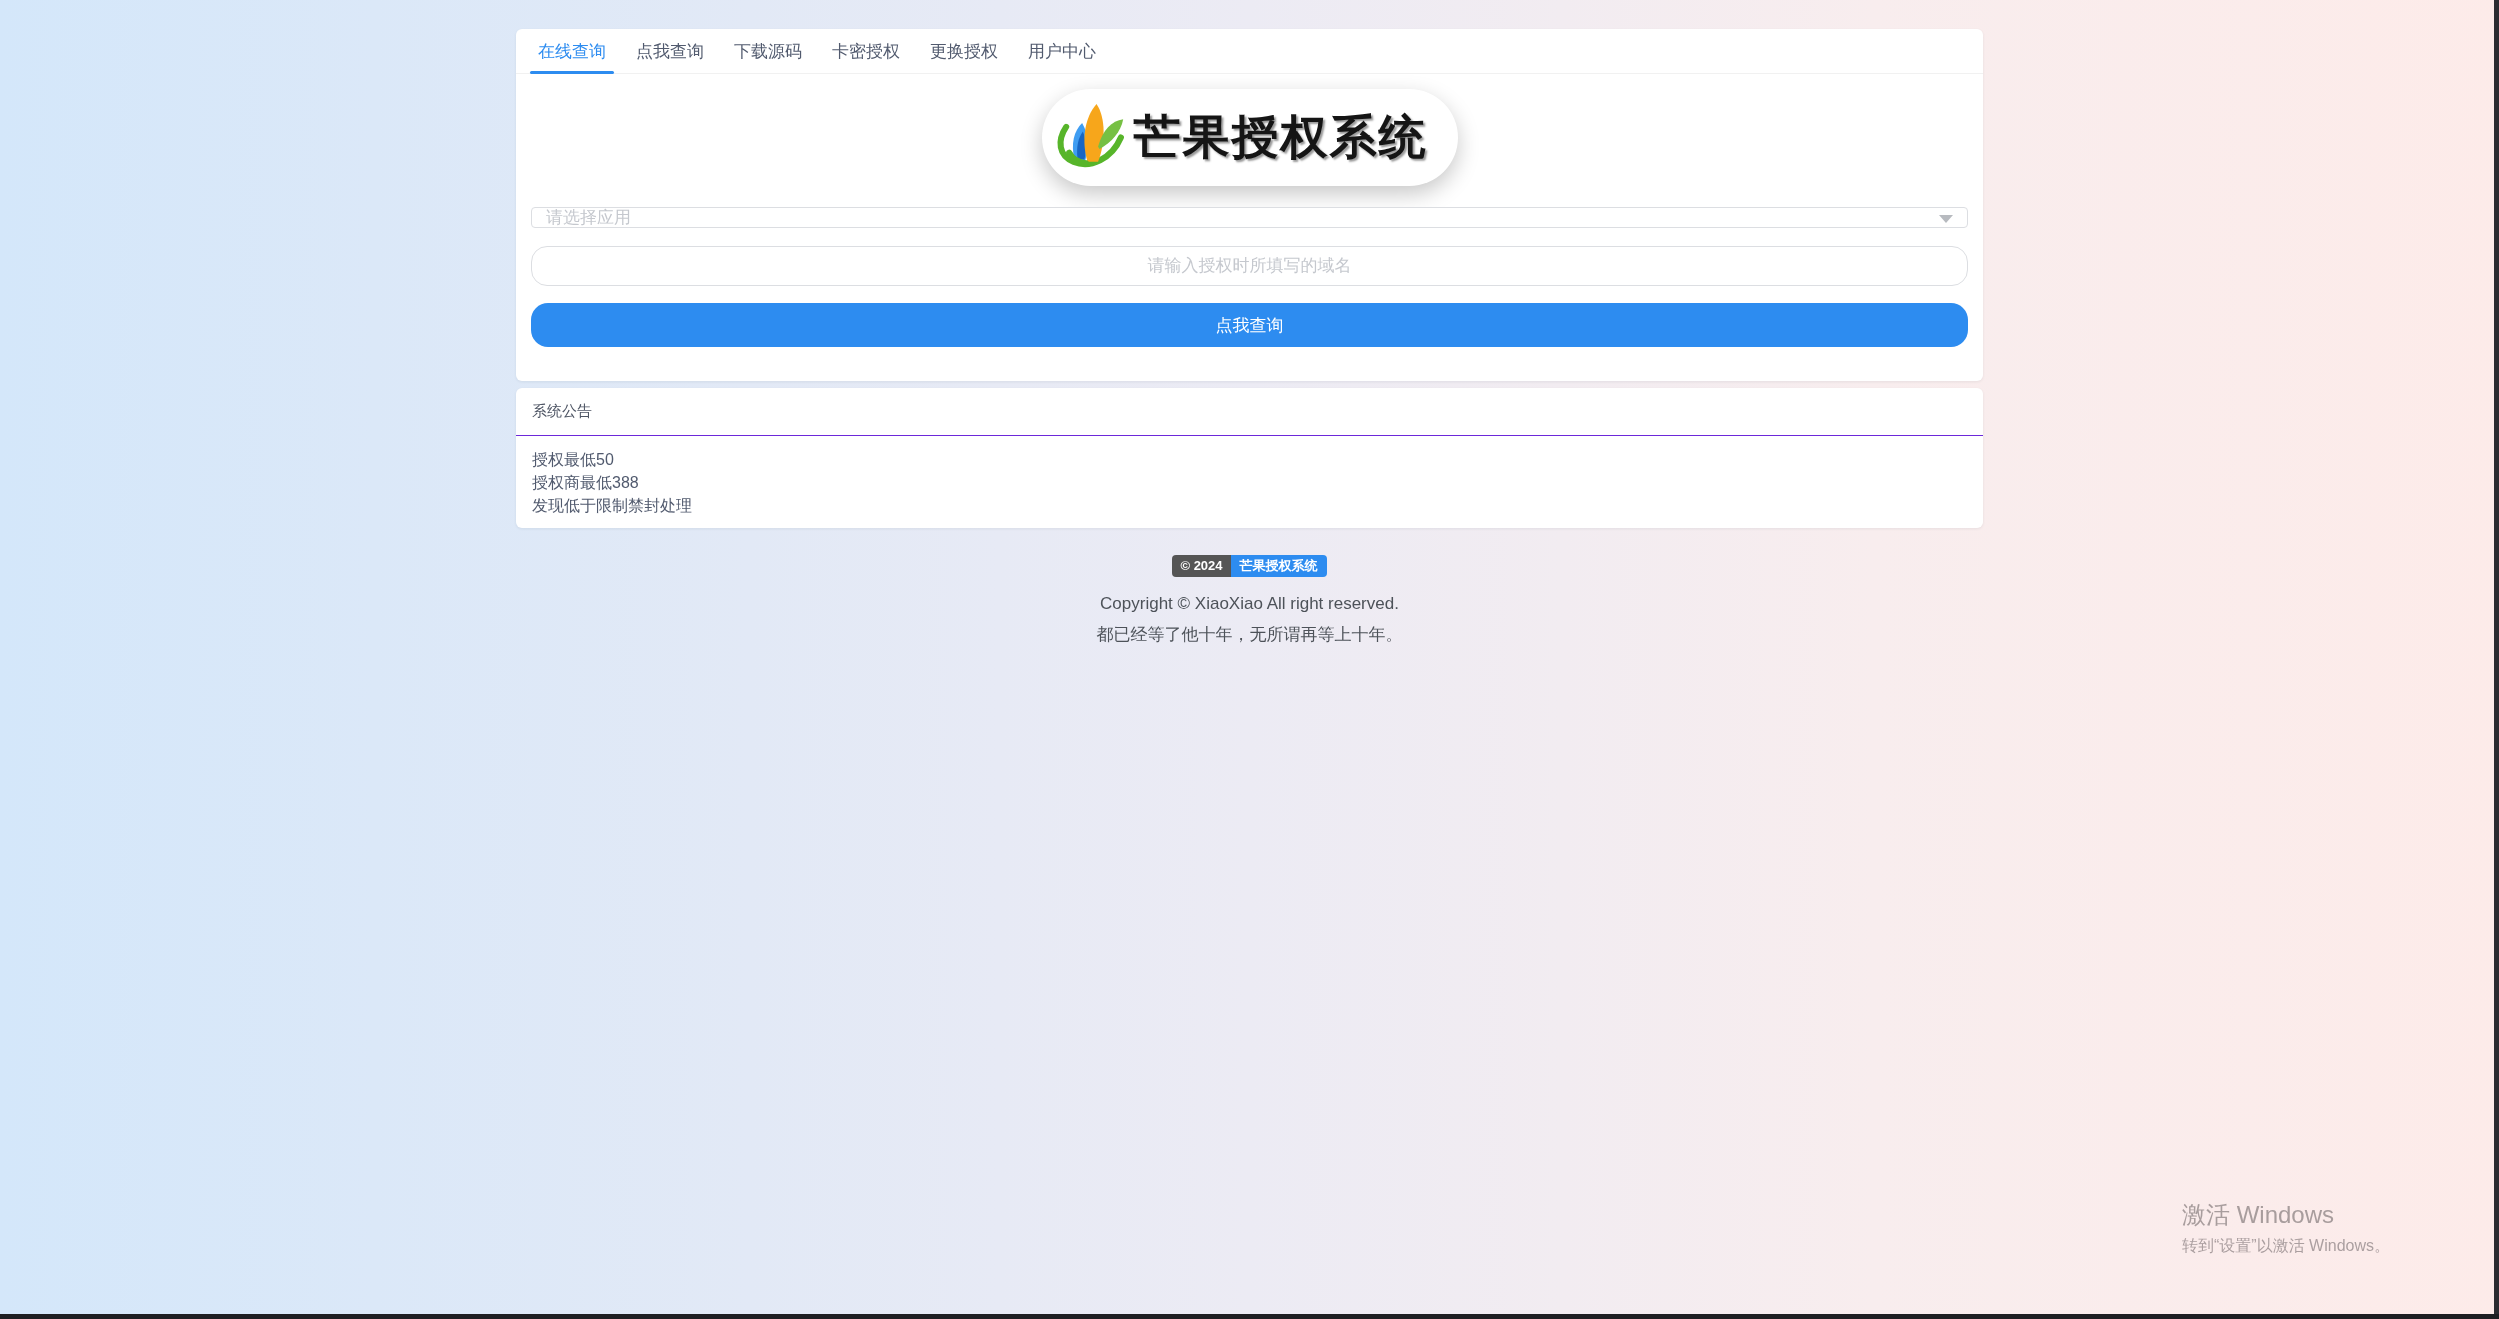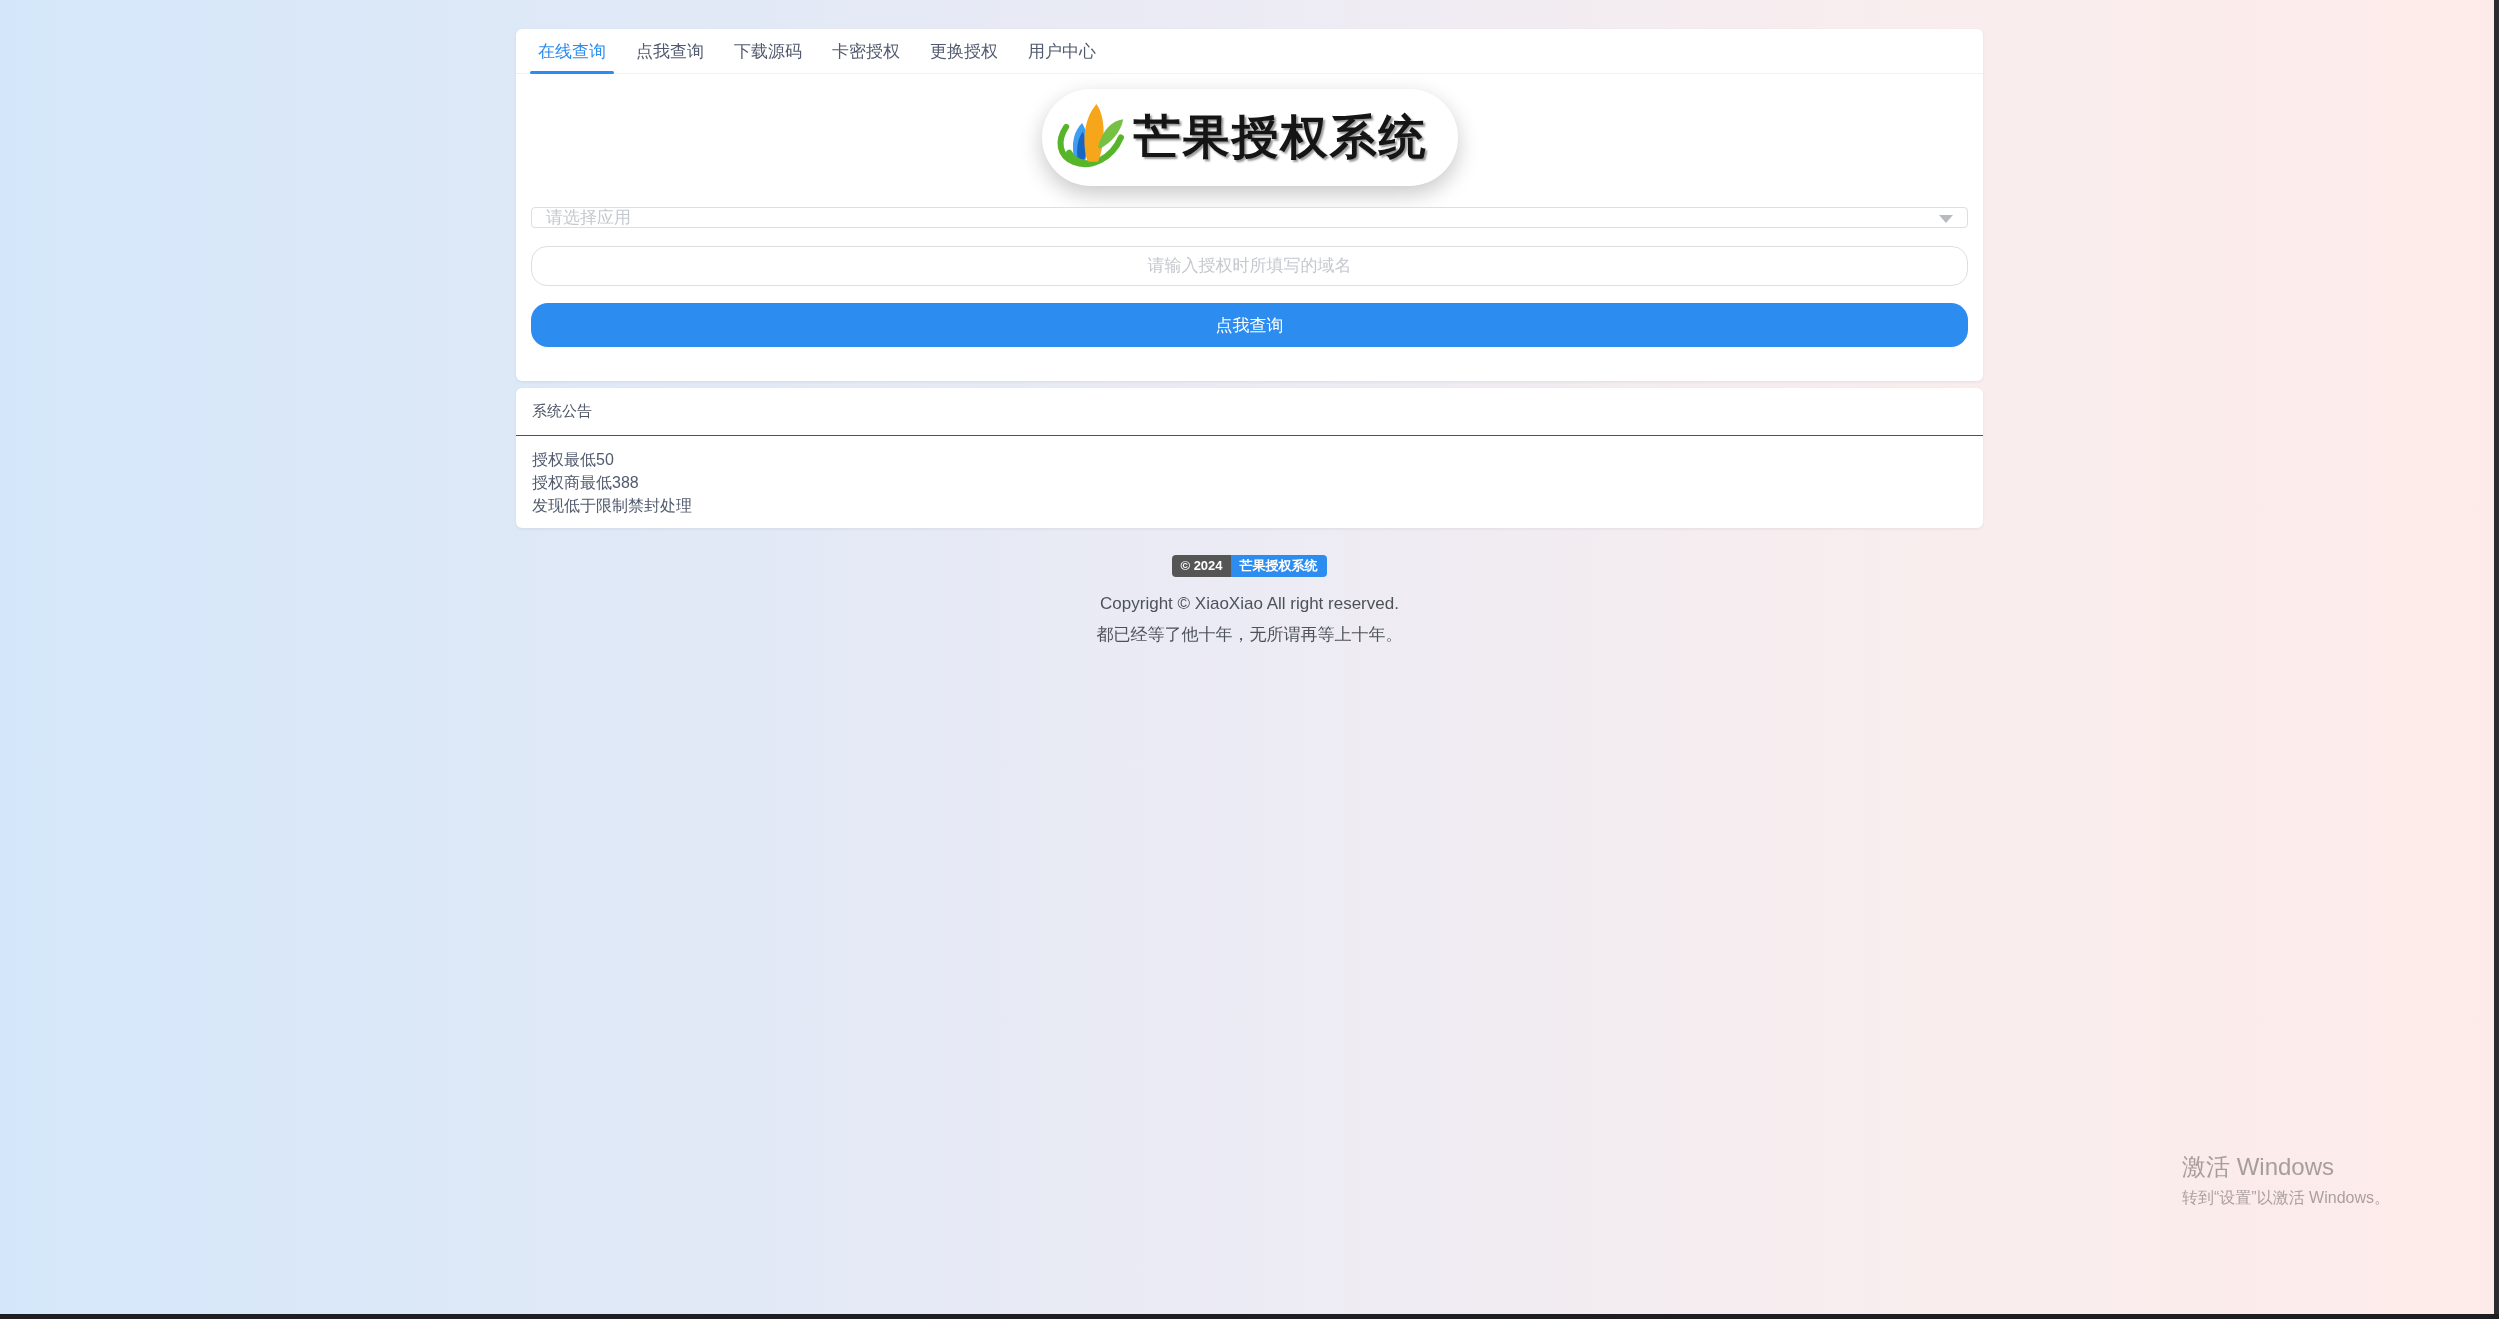--- a/index.html
+++ b/index.html
@@ -39,21 +39,21 @@
 
   
   .footer { text-align:center; }
   .badge { display:inline-flex; margin-top:27px; height:22px; line-height:22px; border-radius:4px; overflow:hidden; font-size:13px; font-weight:bold; text-decoration:none;justify-content:flex-end; }
   .badge-left { background:#555555; color:#fff; padding:0 8px; }
   .badge-right { background:#2d8cf0; color:#fff; padding:0 9px; }
   .copyright { margin-top:17px; font-size:17px; color:#4d5259; }
   .quote { margin-top:9px; font-size:17px; color:#4d5259; }
 
   
-  .watermark { position:absolute; left:2182px; top:1151px; color:#a89d9d; }
+  .watermark { position:absolute; left:2182px; top:1199px; color:#a89d9d; }
   .watermark-title { font-size:24px; font-weight:400; }
   .watermark-sub { font-size:16px; margin-top:5px; color:#ab9fa0; }
 
   
   .edge-right { position:absolute; top:0; right:0; width:5px; height:1319px; background:#2b2b30; }
   .edge-bottom { position:absolute; left:0; bottom:0; width:2499px; height:5px; background:#1e1e22; }
 </style>
 </head>
 <body>
 

